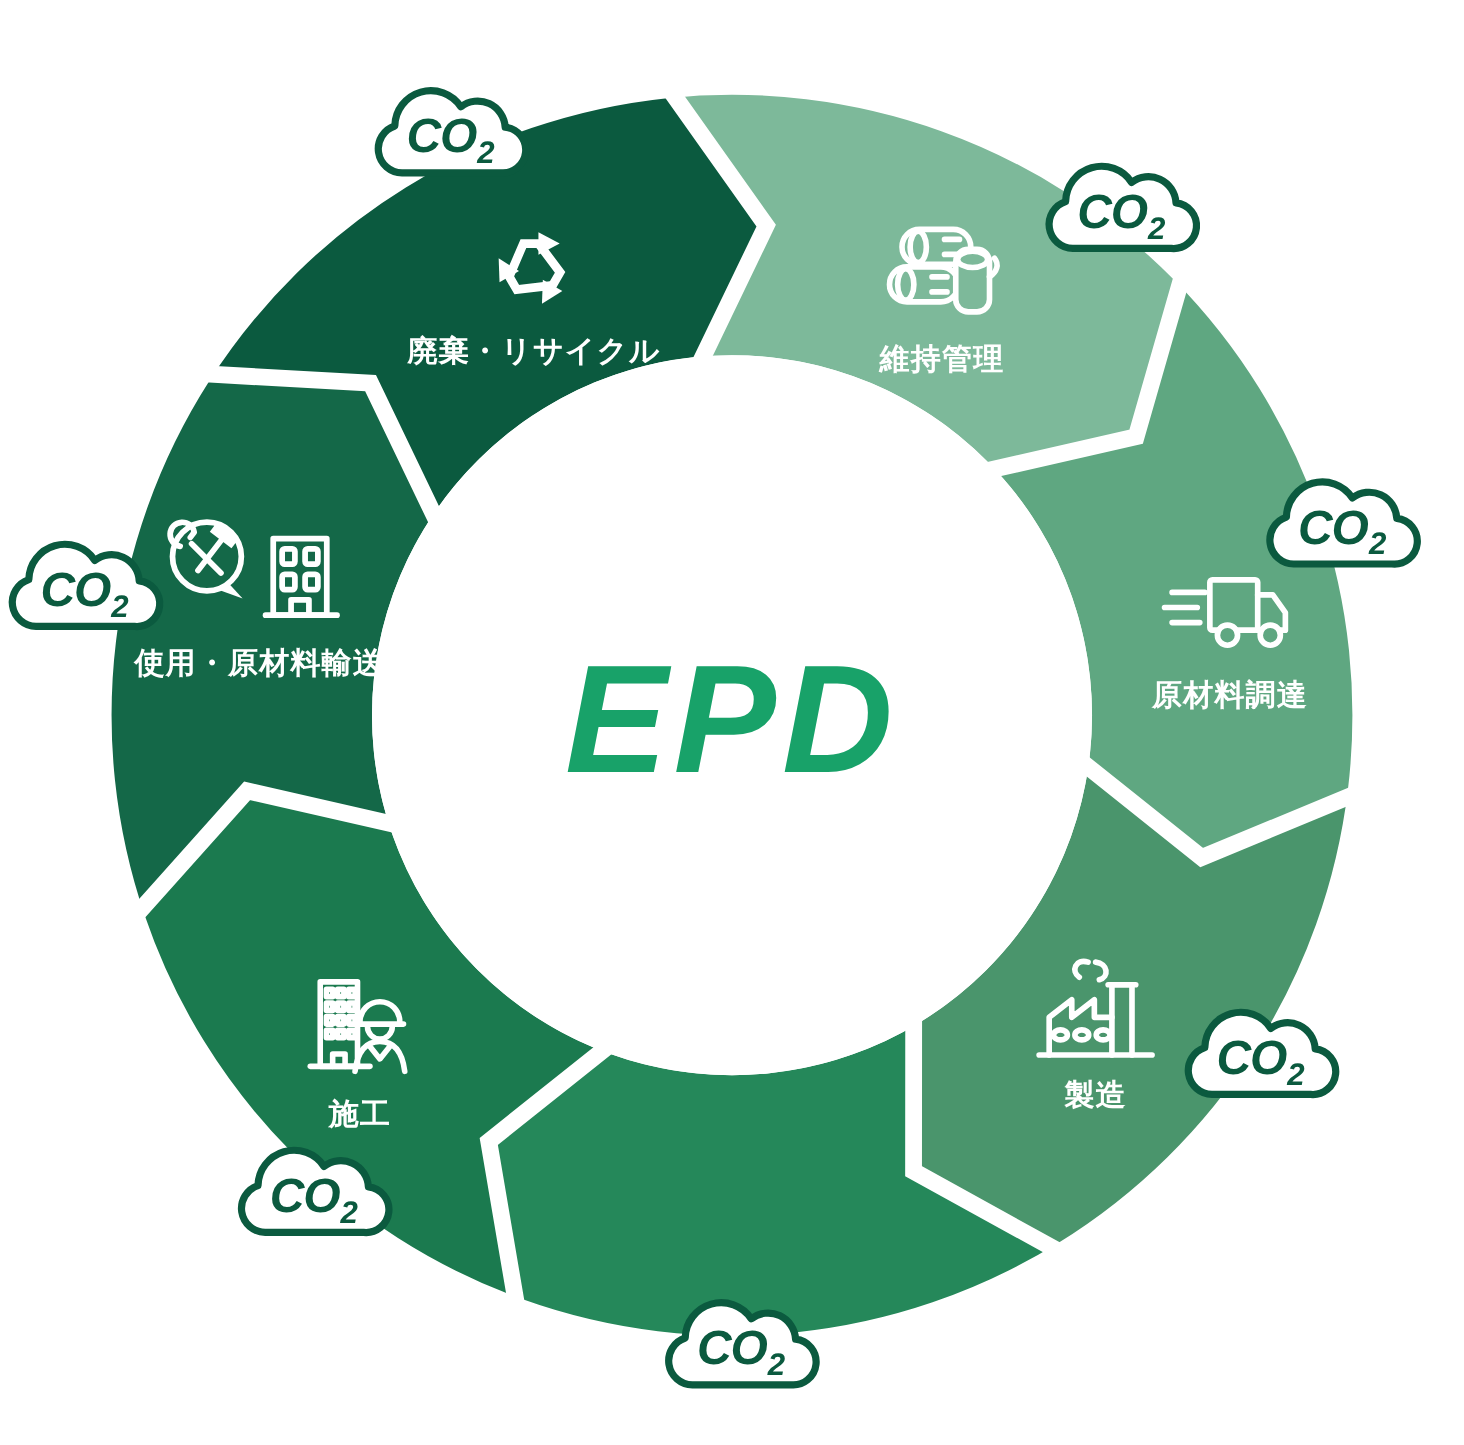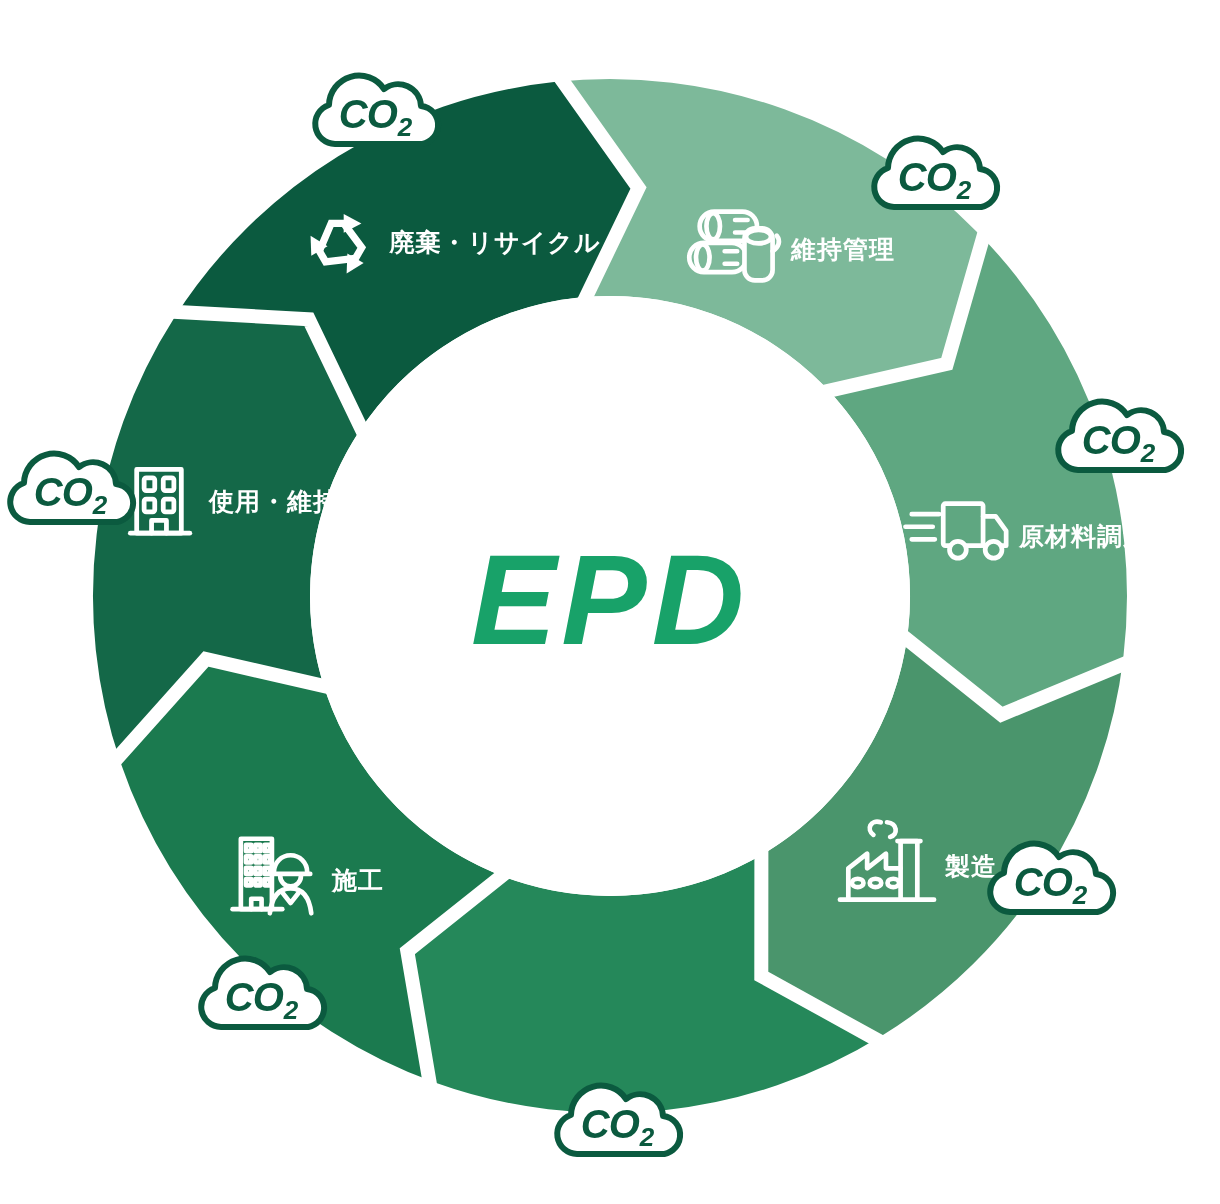--- a/index.html
+++ b/index.html
@@ -6,21 +6,21 @@
   .stage{
     position:relative;width:1220px;height:1204px;background:#fff;overflow:hidden;
     font-family:"Liberation Sans","DejaVu Sans",sans-serif;
     --accent:#18a269;--cloudcol:#0b5a3f;
   }
   #ring{position:absolute;left:0;top:0;}
 
   
   .seg-block{
     position:absolute;transform:translate(-50%,-50%);
-    display:flex;flex-direction:row;align-items:center;z-index:3;
+    display:flex;flex-direction:column;align-items:center;z-index:3;
   }
   .seg-icon *{stroke:#fff;stroke-width:4.5;fill:none;stroke-linecap:round;stroke-linejoin:round;}
   .seg-icon .icon-fill{fill:var(--segcol);}
   .seg-icon .solid{fill:#fff;stroke:none;}
   .seg-icon .thin{stroke-width:3;}
   .seg-icon .thick{stroke-width:9;stroke-linecap:butt;}
   .seg-icon .band{stroke-width:7;stroke-linecap:butt;stroke-linejoin:miter;}
   .seg-label{
     margin-top:8px;color:#fff;font-size:25px;font-weight:700;
     letter-spacing:1px;white-space:nowrap;text-align:center;
@@ -153,21 +153,21 @@
       <rect x="90" y="22" width="42" height="60"></rect>
       <g class="thin">
         <rect x="97" y="30" width="10" height="12" rx="2"></rect>
           <rect x="115" y="30" width="10" height="12" rx="2"></rect>
         <rect x="97" y="50" width="10" height="12" rx="2"></rect>
           <rect x="115" y="50" width="10" height="12" rx="2"></rect>
       </g>
       <path d="M104 82 V70 H118 V82"></path>
       <path d="M84 82 H140"></path>
     </svg>
-    <div class="seg-label">使用・維持管理</div>
+    <div class="seg-label">使用・原材料輸送</div>
   </div>
 
   <div class="seg-block" style="left: 445px; top: 238px; --segcol: #0b5a3f;">
     <svg class="seg-icon" width="100" height="100" viewBox="0 0 96 96">
       <g id="recycle-arrow">
         <path class="band" d="M28 62 L40 34 L54 34"></path>
         <polygon class="solid" points="52,25 69,34 52,43"></polygon>
       </g>
       <use href="#recycle-arrow" transform="rotate(120 48 54)"></use>
       <use href="#recycle-arrow" transform="rotate(240 48 54)"></use>

